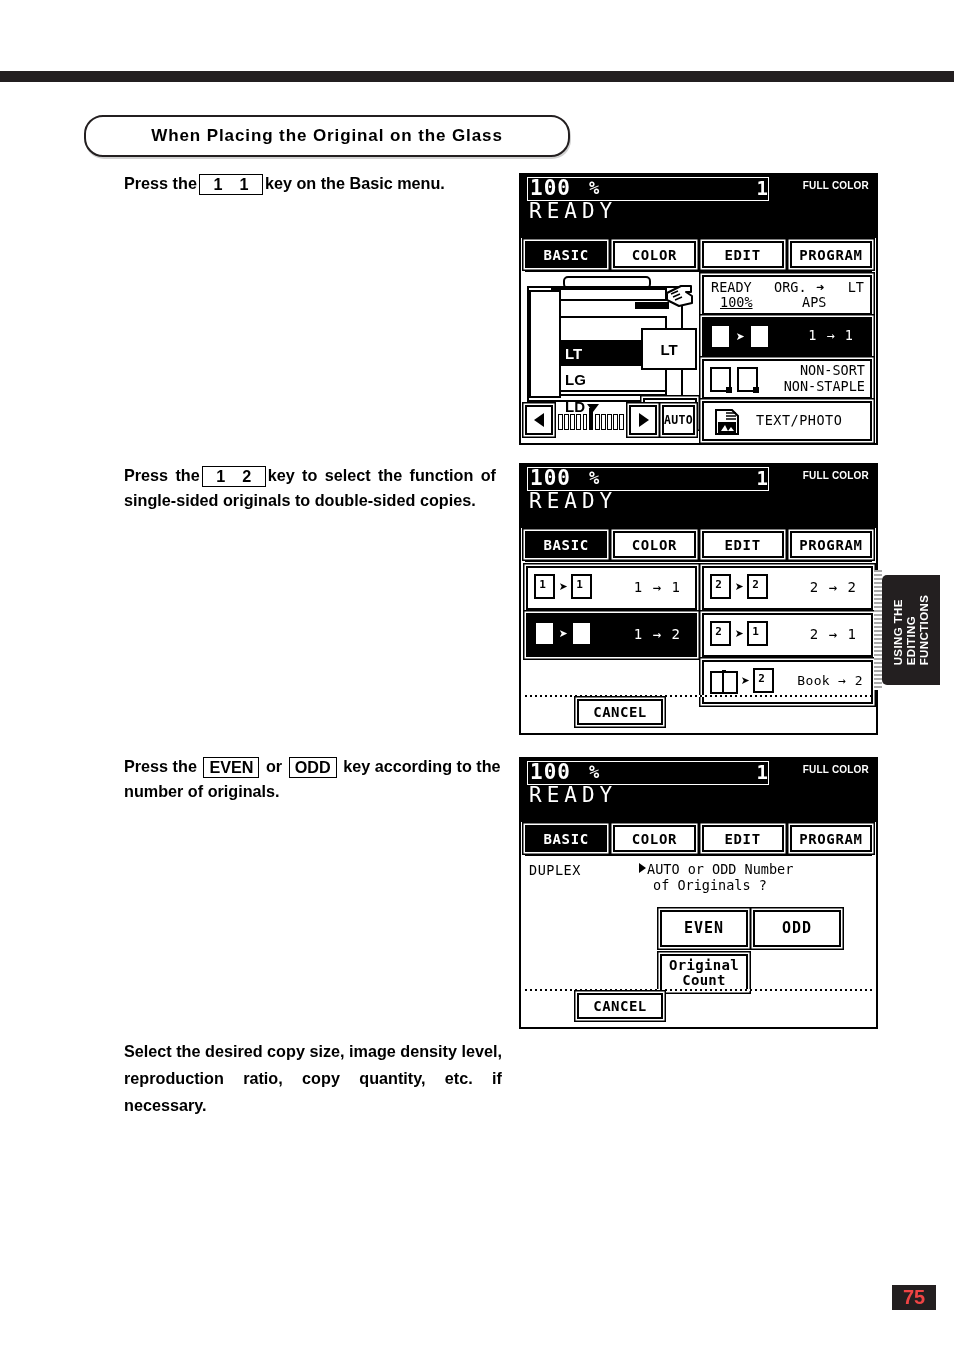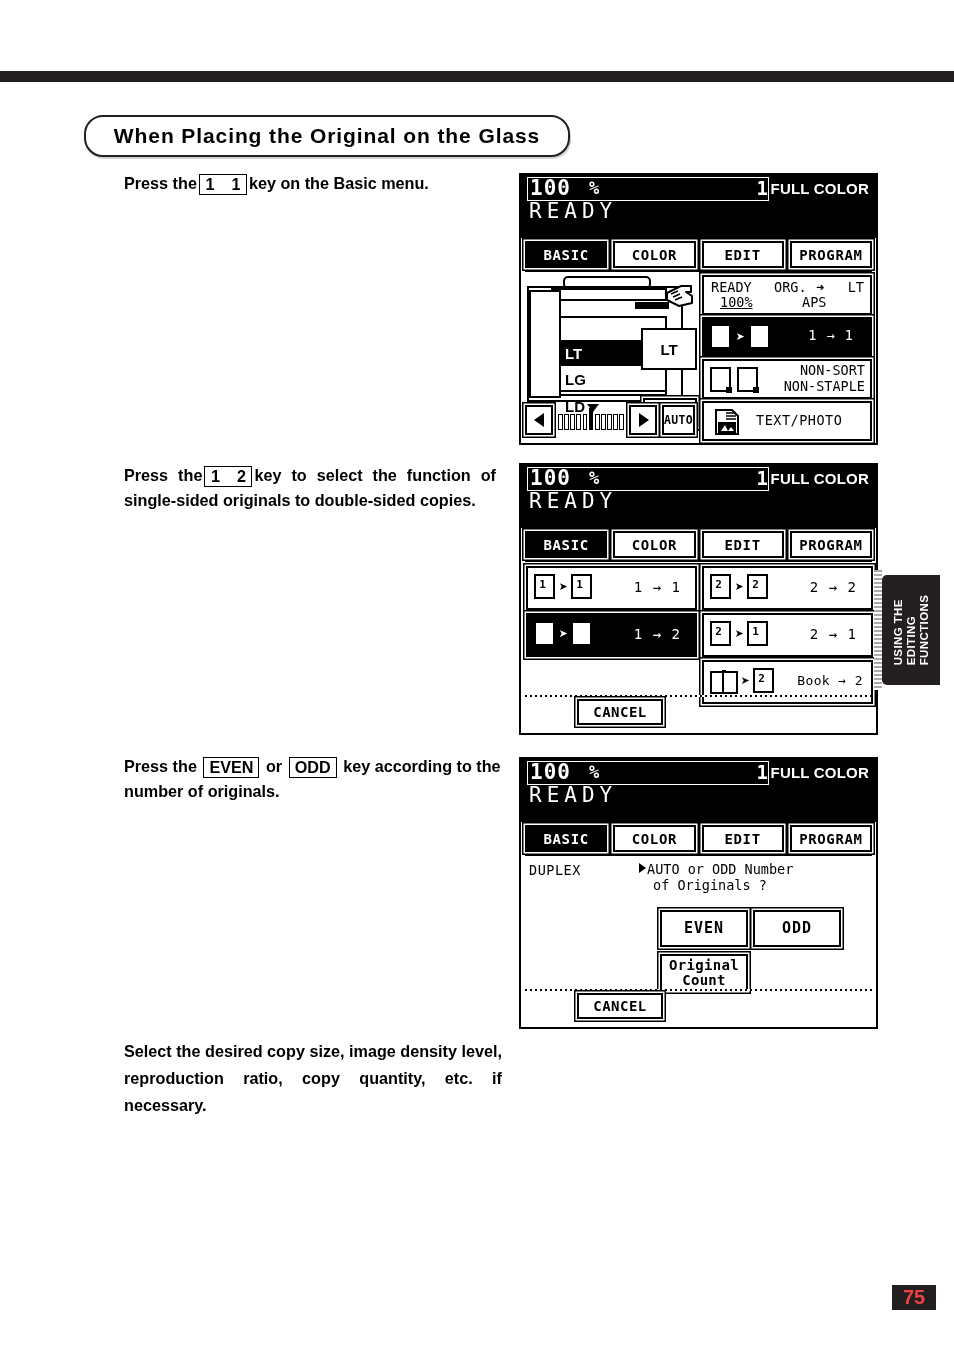--- a/index.html
+++ b/index.html
@@ -12,31 +12,31 @@
   
   .top-rule{position:absolute;left:0;top:71px;width:954px;height:11px;background:#231f20;}
 
   
   .pill{
     position:absolute;left:84px;top:115px;width:482px;height:38px;
     border:2px solid #231f20;border-radius:19px;background:#fff;
     display:flex;align-items:center;justify-content:center;
     box-shadow:1px 2px 0 rgba(0,0,0,.18);
   }
-  .pill span{font-size:21px;font-weight:bold;letter-spacing:.9px;}
+  .pill span{font-size:17px;font-weight:bold;letter-spacing:.9px;}
 
   
   .instr{position:absolute;width:380px;font-size:16.2px;font-weight:bold;line-height:25px;}
   .instr.i1{left:124px;top:171px;}
   .instr.i2{left:124px;top:463px;width:372px;}
   .instr.i3{left:124px;top:754px;width:380px;}
   .instr.i4{left:124px;top:1038px;width:378px;line-height:27px;}
   .instr .jt{text-align:justify;text-justify:inter-word;}
   .keybox{
-    display:inline-block;border:1.6px solid #000;padding:0 3px;
+    display:inline-block;border:1.6px solid #000;padding:0 11px;
     min-width:40px;text-align:center;line-height:19px;vertical-align:-1px;
     font-weight:bold;letter-spacing:0;margin:0 2px;
   }
   .keybox .k1{display:inline-block;}
   .keybox .gap{display:inline-block;width:17px;}
   .keybox.w{min-width:auto;padding:0 5px;}
 
   
   .tip{position:absolute;left:124px;top:822px;width:380px;font-size:14.8px;line-height:21px;}
   .tip .lbl{position:absolute;left:0;top:0;font-weight:bold;}
@@ -49,21 +49,21 @@
   }
   .lcd.p1{left:519px;top:173px;width:355px;height:268px;}
   .lcd.p2{left:519px;top:463px;width:355px;height:268px;}
   .lcd.p3{left:519px;top:757px;width:355px;height:268px;}
 
   .lcd-head{background:#000;color:#fff;height:63px;position:relative;}
   .hd-ratio{position:absolute;left:9px;top:1px;font-size:21px;font-weight:bold;letter-spacing:1px;}
   .hd-pct{position:absolute;left:68px;top:3px;font-size:17px;font-weight:bold;}
   .hd-barbox{position:absolute;left:6px;top:2px;width:240px;height:22px;border:1px solid #fff;}
   .hd-count{position:absolute;left:205px;top:2px;width:42px;text-align:right;font-size:19px;font-weight:bold;}
-  .hd-color{position:absolute;right:7px;top:5px;font-family:"Liberation Sans",sans-serif;font-size:15px;font-weight:bold;letter-spacing:.2px;margin-left:22px;}
+  .hd-color{position:absolute;right:7px;top:5px;font-family:"Liberation Sans",sans-serif;font-size:10px;font-weight:bold;letter-spacing:.2px;margin-left:22px;}
   .hd-ready{position:absolute;left:8px;top:24px;font-size:21px;letter-spacing:5px;color:#fff;}
 
   .lcd-body{position:relative;height:203px;background:#fff;}
 
   
   .tabs{position:absolute;left:4px;top:3px;right:4px;height:27px;display:flex;gap:6px;}
   .tab{
     flex:1;border:2px solid #000;background:#fff;
     display:flex;align-items:center;justify-content:center;
     font-size:14px;font-weight:bold;letter-spacing:.6px;

